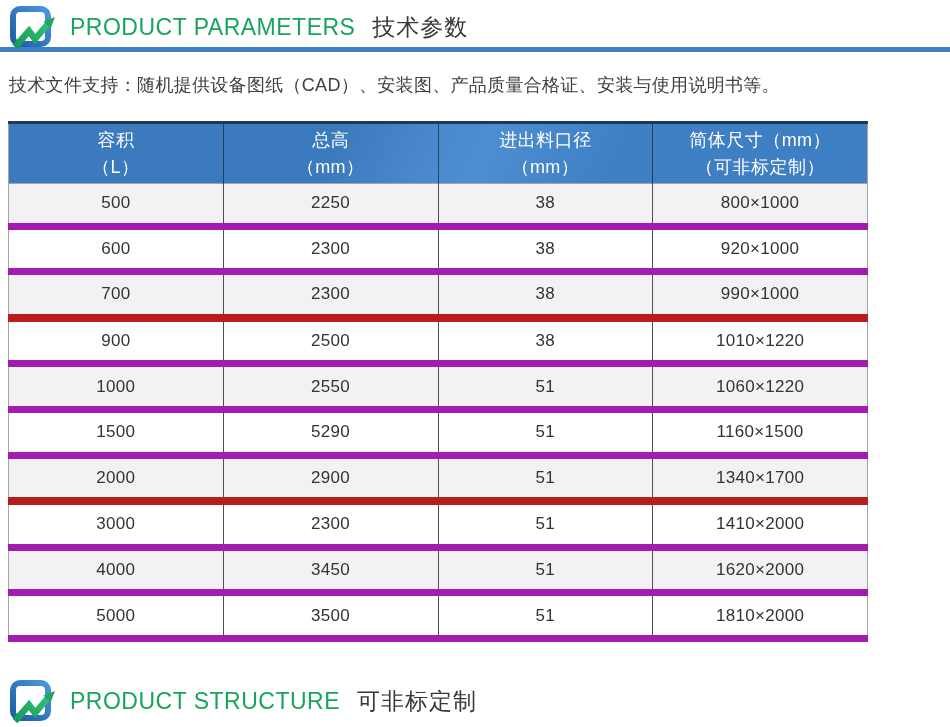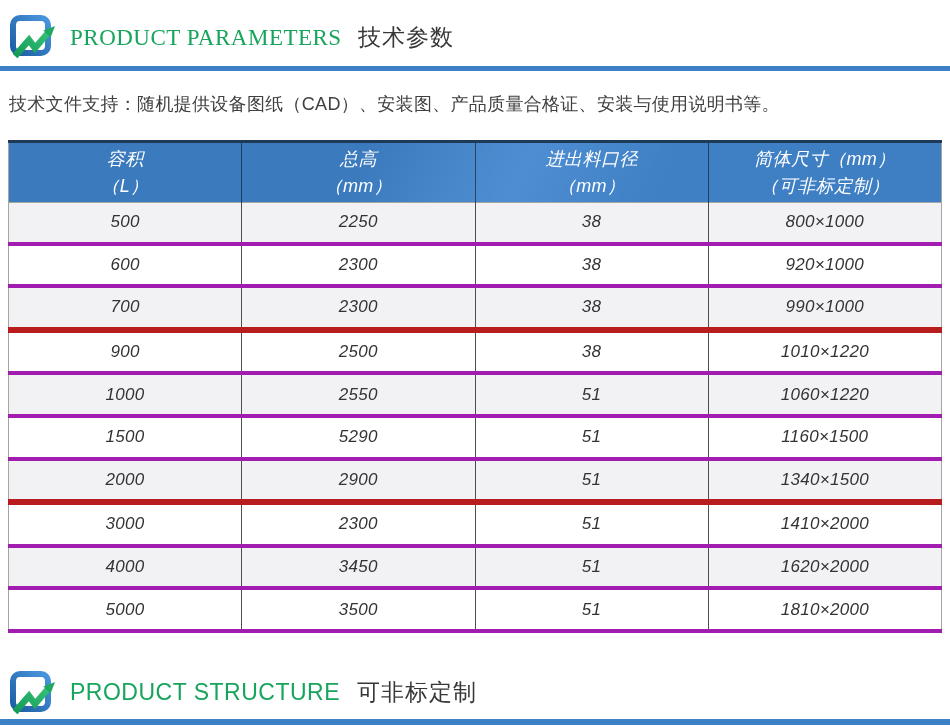--- a/index.html
+++ b/index.html
@@ -2,52 +2,51 @@
 <html><head>
 <meta charset="utf-8">
 <style>
   html,body{margin:0;padding:0;}
   body{
     width:950px;height:727px;overflow:hidden;background:#ffffff;
     font-family:"Liberation Sans","DejaVu Sans",sans-serif;
     -webkit-font-smoothing:antialiased;
   }
   .banner{display:flex;align-items:center;padding-left:8px;box-sizing:border-box;}
-  .banner-top{padding-top:8px;height:66px;font-family:Liberation Serif, serif;}
+  .banner-top{padding-top:8px;height:47px;}
   .banner-bottom{margin-top:37px;height:46px;}
   .logo{width:50px;height:46px;flex:0 0 auto;display:block;}
   .banner-title{margin:0 0 0 12px;font-size:23px;font-weight:400;letter-spacing:.5px;white-space:nowrap;}
   .banner-title .en{color:#17a45c;}
   .banner-title .zh{color:#373737;margin-left:10px;letter-spacing:1px;}
   .blue-line{height:5px;background:#3e80c6;}
   .blue-line-bottom{margin-top:3px;height:6px;}
   .intro{margin:21px 0 0 9px;font-size:18px;color:#404040;letter-spacing:.3px;}
   table.params{
-    margin:24px 0 0 8px;width:934px;border-collapse:collapse;table-layout:fixed;
+    margin:24px 0 0 8px;width:860px;border-collapse:collapse;table-layout:fixed;
     border-left:1px solid #a5a5a5;border-right:1px solid #a5a5a5;border-bottom:1px solid #a5a5a5;
     border-top:3px solid #1e3a56;
-    font-style:italic;
   }
   thead{
     background:linear-gradient(115deg,#3a7abd 0%,#3a7abd 38%,#4787ca 48%,#4e8dd1 55%,#3f7fc3 70%,#3e7ec2 100%);
   }
   thead th{
     height:59px;color:#ffffff;font-size:18px;font-weight:400;line-height:1.45;
     text-align:center;vertical-align:middle;padding:0;letter-spacing:.5px;
   }
   thead th + th{border-left:1px solid rgba(0,0,0,.5);}
   thead{border-bottom:1px solid #a5a5a5;}
   tbody td{
     height:38.6px;text-align:center;vertical-align:middle;padding:0;
     font-size:17px;color:#333333;letter-spacing:.3px;
   }
   tbody td + td{border-left:1px solid #4e4e4e;}
-  tbody tr{border-bottom:4px solid #a21caf;background:#ffffff;}
+  tbody tr{border-bottom:7px solid #a21caf;background:#ffffff;}
   tbody tr:nth-child(odd){background:#f2f2f5;}
-  tbody tr:nth-child(3),tbody tr:nth-child(7){border-bottom:6px solid #b91c1c;}
+  tbody tr:nth-child(3),tbody tr:nth-child(7){border-bottom:8px solid #b91c1c;}
 </style>
 </head>
 <body>
 
 <div>
 
   <div class="banner banner-top">
     <svg class="logo" viewBox="0 0 50 46" aria-hidden="true">
       <defs>
         <linearGradient id="lgBlue" x1="0" y1="1" x2="1" y2="0">
@@ -127,21 +126,21 @@
         <tr>
           <td>1500</td>
           <td>5290</td>
           <td>51</td>
           <td>1160×1500</td>
         </tr>
         <tr>
           <td>2000</td>
           <td>2900</td>
           <td>51</td>
-          <td>1340×1500</td>
+          <td>1340×1700</td>
         </tr>
         <tr>
           <td>3000</td>
           <td>2300</td>
           <td>51</td>
           <td>1410×2000</td>
         </tr>
         <tr>
           <td>4000</td>
           <td>3450</td>

